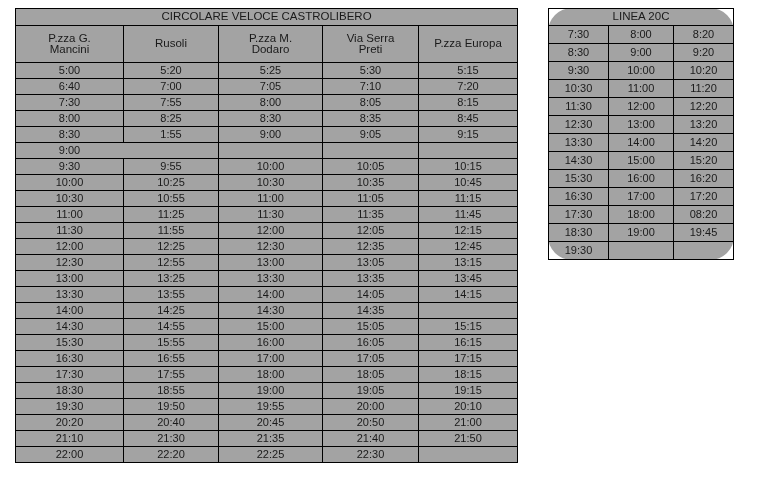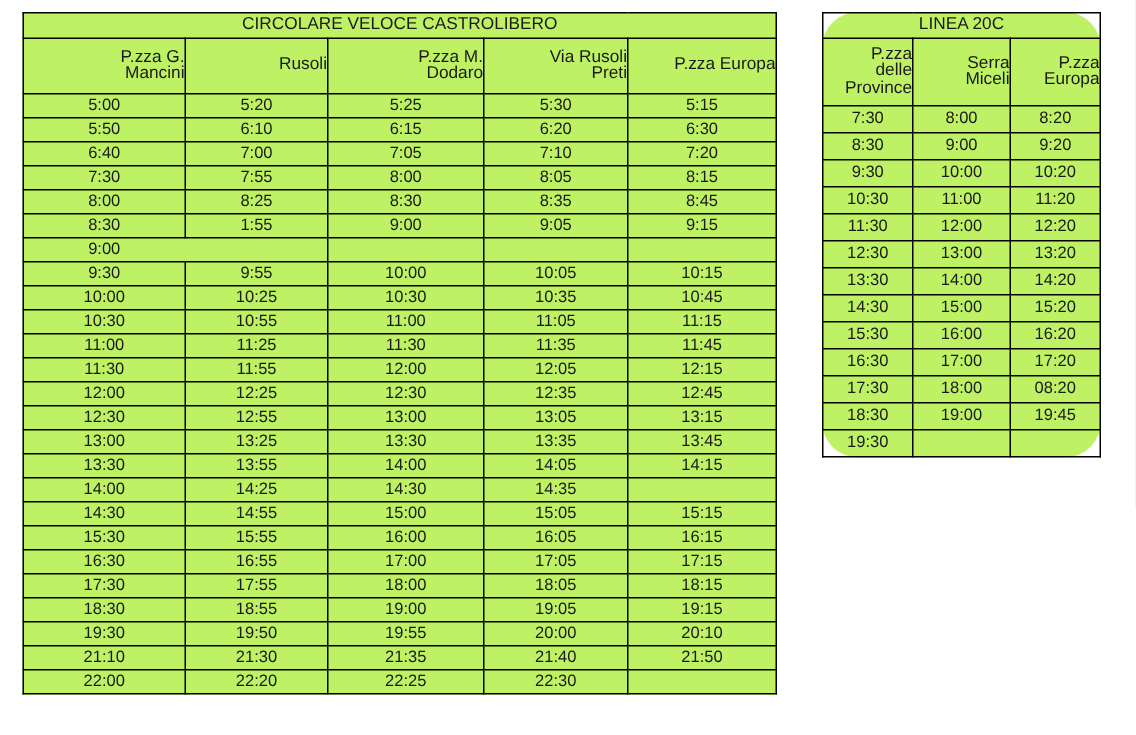--- a/index.html
+++ b/index.html
@@ -8,40 +8,39 @@
     width: 757px;
     height: 490px;
     background: #ffffff;
     font-family: "Liberation Sans", sans-serif;
     color: #1a1a1a;
   }
   table {
     border-collapse: collapse;
     table-layout: fixed;
     position: absolute;
-    background: #bef264;
+    background: #a3a3a3;
   }
   td {
     border: 1px solid #000000;
     text-align: center;
     vertical-align: middle;
     padding: 0;
     overflow: hidden;
   }
   .title-cell {
     height: 16px;
     font-size: 11.5px;
     line-height: 1.1;
     white-space: nowrap;
   }
   .header-cell {
     white-space: pre-line;
     line-height: 1.22;
     font-size: 11.5px;
-    text-align: right;
   }
   
   #circolare { left: 15px; top: 8px; width: 502px; }
   #circolare td { font-size: 11px; height: 15px; line-height: 1.0; }
   #circolare td.title-cell { height: 16px; font-size: 11.5px; }
   #circolare td.header-cell { height: 36px; font-size: 11.5px; }
   #circolare td.merged { padding-right: 95px; } 
   
   #linea { left: 548px; top: 8px; width: 185px; border-radius: 24px; }
   #linea td { font-size: 11px; height: 17px; line-height: 1.0; }
@@ -62,41 +61,34 @@
   <tbody>
     <tr>
       <td colspan="5" class="title-cell">CIRCOLARE VELOCE CASTROLIBERO</td>
     </tr>
     <tr>
       <td class="header-cell">P.zza G.
 Mancini</td>
       <td class="header-cell">Rusoli</td>
       <td class="header-cell">P.zza M.
 Dodaro</td>
-      <td class="header-cell">Via Rusoli
+      <td class="header-cell">Via Serra
 Preti</td>
       <td class="header-cell">P.zza Europa</td>
     </tr>
   </tbody>
   <tbody>
       <tr>
         <td>5:00</td>
         <td>5:20</td>
         <td>5:25</td>
         <td>5:30</td>
         <td>5:15</td>
       </tr>
       <tr>
-        <td>5:50</td>
-        <td>6:10</td>
-        <td>6:15</td>
-        <td>6:20</td>
-        <td>6:30</td>
-      </tr>
-      <tr>
         <td>6:40</td>
         <td>7:00</td>
         <td>7:05</td>
         <td>7:10</td>
         <td>7:20</td>
       </tr>
       <tr>
         <td>7:30</td>
         <td>7:55</td>
         <td>8:00</td>
@@ -227,20 +219,27 @@
         <td>19:00</td>
         <td>19:05</td>
         <td>19:15</td>
       </tr>
       <tr>
         <td>19:30</td>
         <td>19:50</td>
         <td>19:55</td>
         <td>20:00</td>
         <td>20:10</td>
+      </tr>
+      <tr>
+        <td>20:20</td>
+        <td>20:40</td>
+        <td>20:45</td>
+        <td>20:50</td>
+        <td>21:00</td>
       </tr>
       <tr>
         <td>21:10</td>
         <td>21:30</td>
         <td>21:35</td>
         <td>21:40</td>
         <td>21:50</td>
       </tr>
       <tr>
         <td>22:00</td>
@@ -255,29 +254,20 @@
 <table id="linea">
   <colgroup>
     <col style="width:60px">
       <col style="width:65px">
       <col style="width:60px">
   </colgroup>
   <tbody>
     <tr>
       <td colspan="3" class="title-cell">LINEA 20C</td>
     </tr>
-    <tr>
-      <td class="header-cell">P.zza
-delle
-Province</td>
-      <td class="header-cell">Serra
-Miceli</td>
-      <td class="header-cell">P.zza
-Europa</td>
-    </tr>
   </tbody>
   <tbody>
       <tr>
         <td>7:30</td>
         <td>8:00</td>
         <td>8:20</td>
       </tr>
       <tr>
         <td>8:30</td>
         <td>9:00</td>

